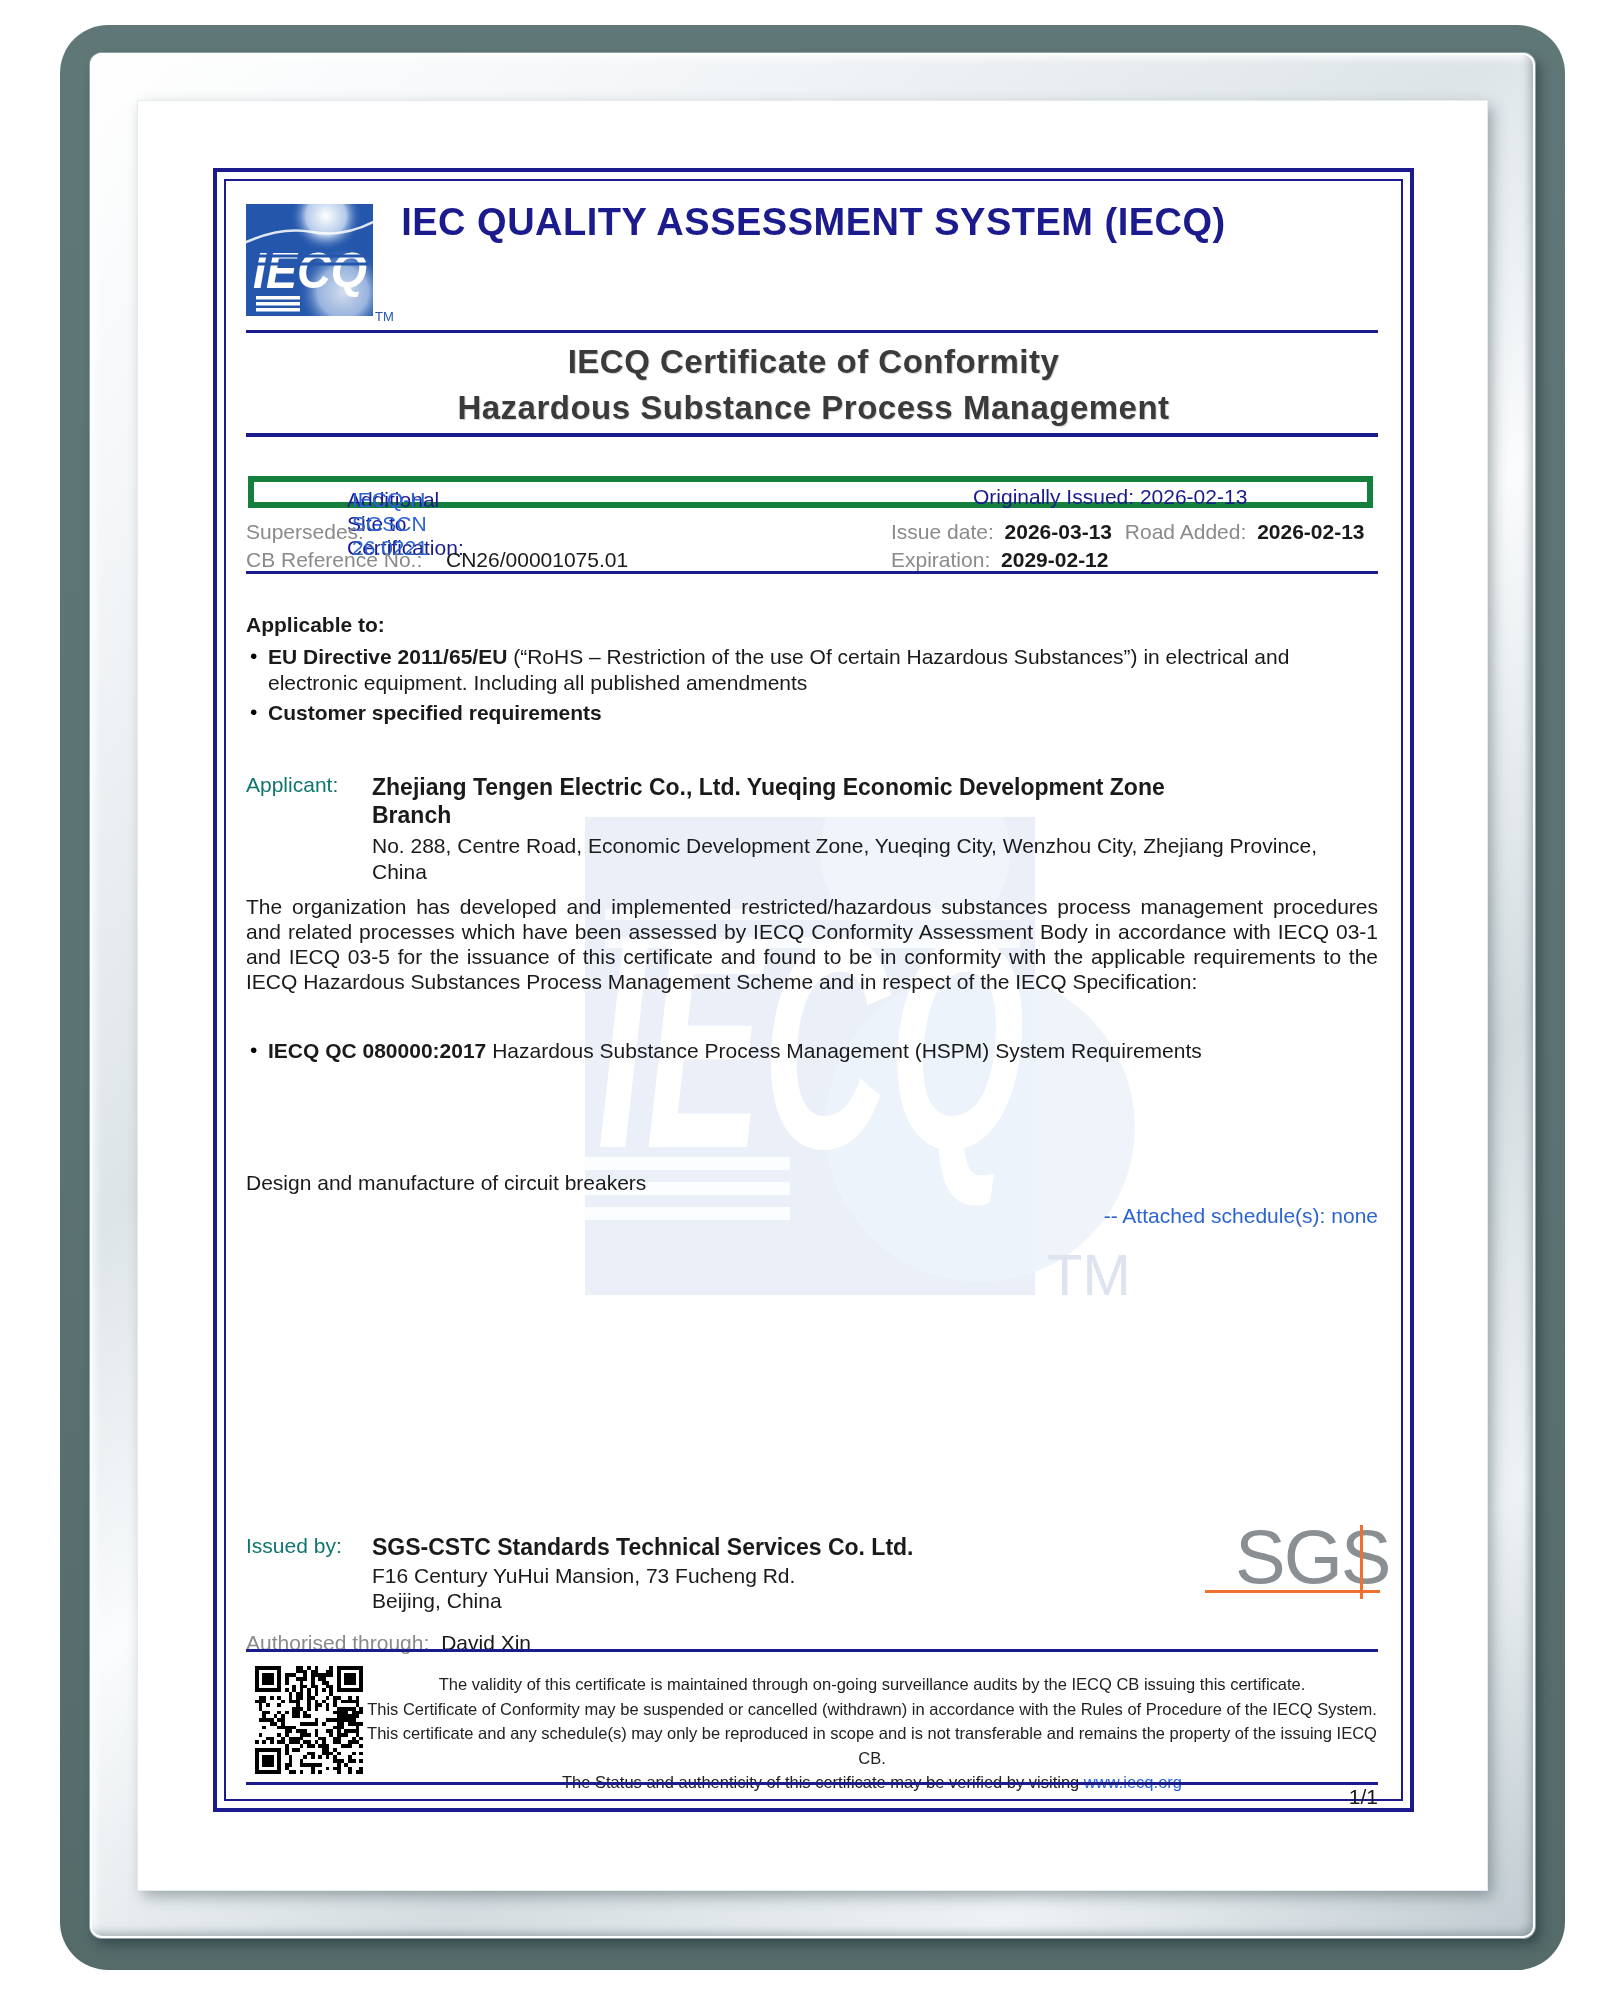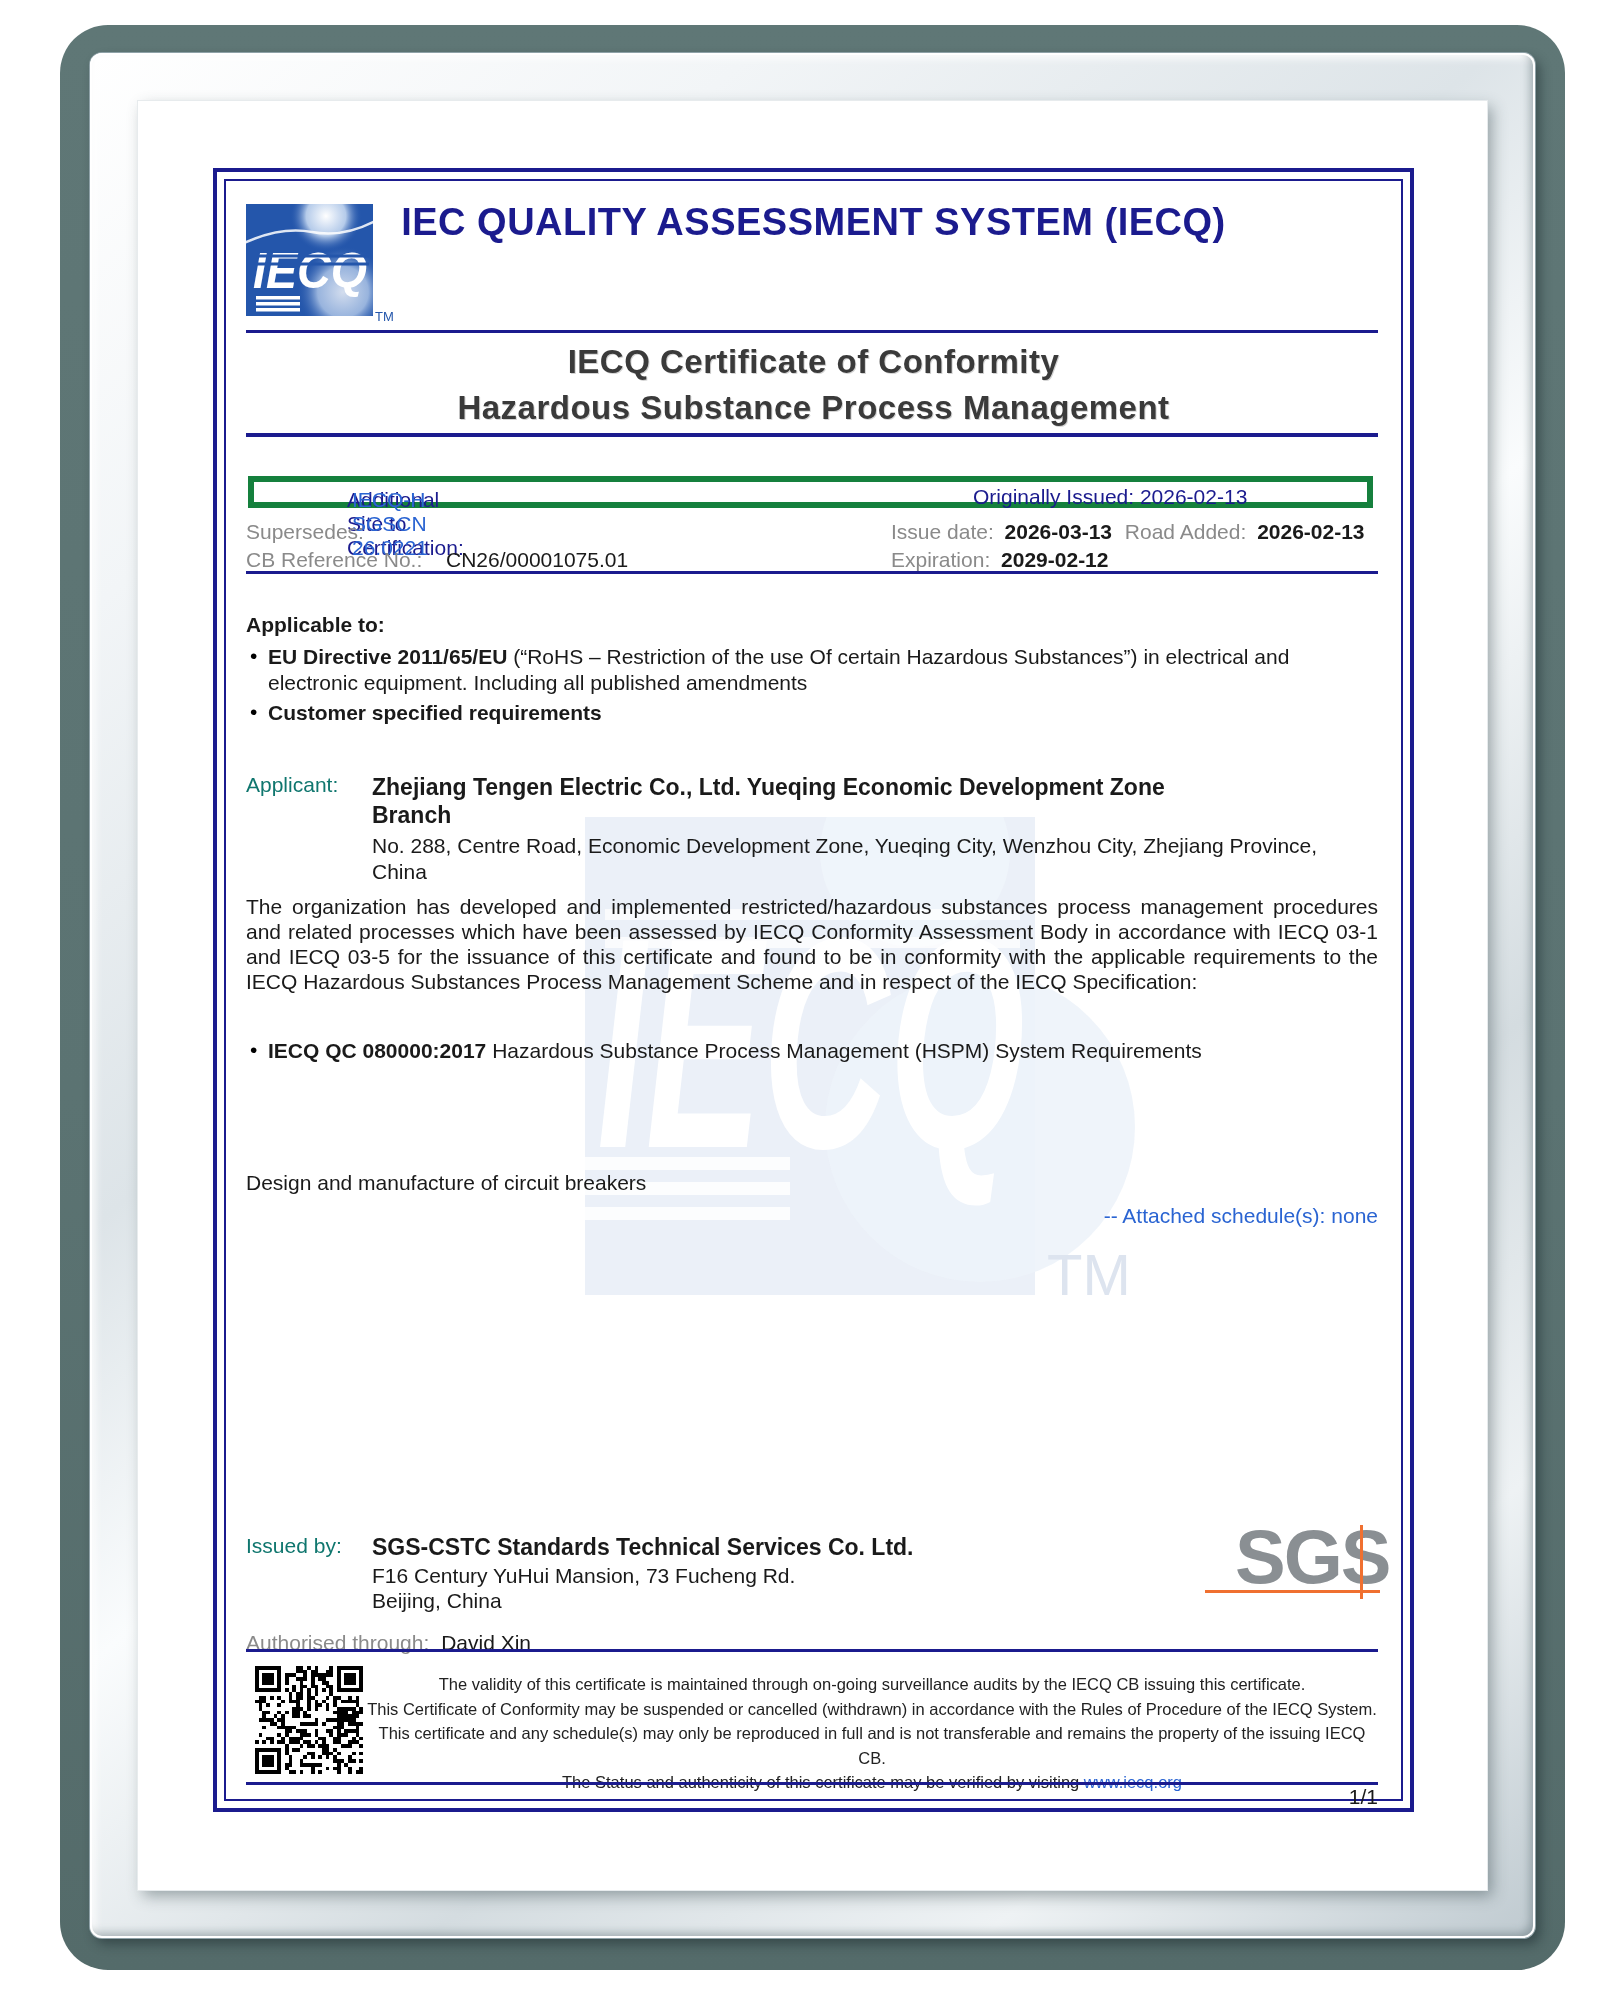--- a/index.html
+++ b/index.html
@@ -27,21 +27,21 @@
   .doc-title{font-size:33px;font-weight:bold;color:#3a3a3a;letter-spacing:.5px;text-shadow:1px 1px 0 rgba(130,130,130,.35);}
   .row{left:29px;width:1132px;height:26px;font-size:21px;color:#1a1a1a;}
   .site-box{left:31px;width:1125px;height:32px;box-sizing:border-box;border:6px solid #15803d;font-size:21px;}
   .site-box span{position:absolute;top:3px;}
   .bullet-dot{font-size:21px;position:absolute;left:4px;top:0;}
   .bullet-text{position:absolute;left:22px;top:0;width:1095px;font-size:21px;line-height:26px;color:#1a1a1a;}
   .para{left:29px;width:1132px;font-size:21px;line-height:25px;color:#1a1a1a;text-align:justify;}
   .label-col{position:absolute;left:0;top:0;color:#0f766e;font-size:21px;}
   .content-col{position:absolute;left:126px;top:0;color:#1a1a1a;}
   .fine{font-size:16.5px;line-height:24.5px;color:#222;text-align:center;}
-  .sgs-word{position:absolute;left:30px;top:2px;font-size:76px;line-height:60px;font-weight:bold;color:#8a8f93;letter-spacing:-2px;}
+  .sgs-word{position:absolute;left:30px;top:2px;font-size:76px;line-height:60px;font-weight:normal;color:#8a8f93;letter-spacing:-2px;}
   .sgs-hline{position:absolute;left:0;top:65px;width:175px;height:2.5px;background:#f07030;}
   .sgs-vline{position:absolute;left:155px;top:0;width:2.5px;height:74px;background:#f07030;}
   svg text{font-family:"Liberation Sans",sans-serif;}
 </style>
 </head>
 <body>
 
 <div class="abs mat"></div>
 <div class="abs frame"></div>
 <div class="abs paper"></div>
@@ -489,20 +489,20 @@
         <rect x="22" y="28" width="1" height="1" fill="#000"></rect>
         <rect x="25" y="28" width="1" height="1" fill="#000"></rect>
         <rect x="27" y="28" width="1" height="1" fill="#000"></rect>
         <rect x="28" y="28" width="1" height="1" fill="#000"></rect>
       </svg>
   </div>
 
   <div class="abs fine" style="top:1500px;left:150px;width:1010px;">
     <div>The validity of this certificate is maintained through on-going surveillance audits by the IECQ CB issuing this certificate.</div>
     <div>This Certificate of Conformity may be suspended or cancelled (withdrawn) in accordance with the Rules of Procedure of the IECQ System.</div>
-    <div>This certificate and any schedule(s) may only be reproduced in full and is not transferable and remains the property of the issuing IECQ CB.</div>
+    <div>This certificate and any schedule(s) may only be reproduced in scope and is not transferable and remains the property of the issuing IECQ CB.</div>
     <div><span>The Status and authenticity of this certificate may be verified by visiting </span><span class="blue">www.iecq.org</span></div>
   </div>
 
   <div class="abs hr" style="top:1610px;"></div>
   <div class="abs" style="top:1615px;left:29px;width:1132px;text-align:right;font-size:21px;line-height:20px;color:#1a1a1a;">1/1</div>
 
 </div>
 
 </body></html>

